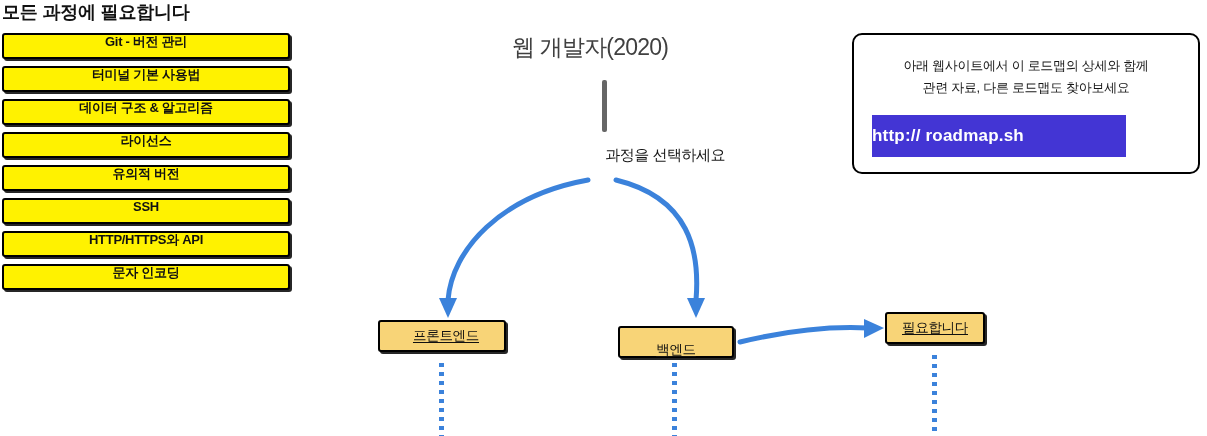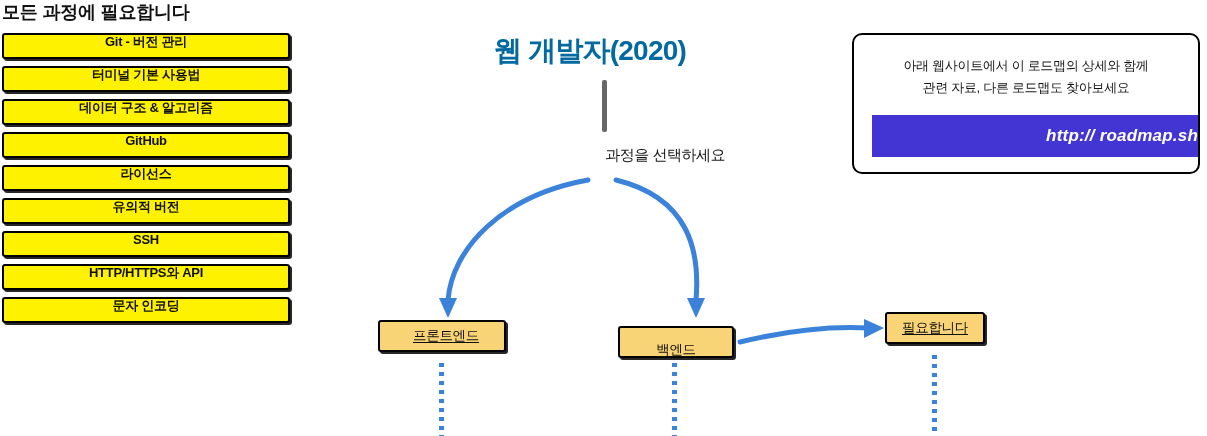--- a/index.html
+++ b/index.html
@@ -32,21 +32,21 @@
   }
   .sidebar-item-label {
     font-size:13px; font-weight:bold; color:#111111;
     letter-spacing:-0.3px; white-space:nowrap; line-height:1;
   }
 
   
   #page-title {
     position:absolute; left:440px; top:32px; width:300px;
     text-align:center;
-    font-size:28px; font-weight:bold; color:#0369a1;
+    font-size:23px; font-weight:normal; color:#404040;
     letter-spacing:-0.8px; white-space:nowrap;
   }
   #title-connector {
     position:absolute; left:602px; top:80px;
     width:5px; height:52px;
     background:#666666; border-radius:2px;
   }
   #choose-label {
     position:absolute; left:485px; top:146px; width:240px;
     text-align:right;
@@ -102,46 +102,43 @@
   .info-line {
     text-align:center;
     font-size:13px; color:#161616;
     letter-spacing:-0.3px; white-space:nowrap;
     line-height:1.55;
   }
   #info-line-1 { position:absolute; left:0; top:21px; width:100%; }
   #info-line-2 { position:absolute; left:0; top:43px; width:100%; }
   #info-url-button {
     position:absolute; left:18px; top:80px;
-    width:326px; height:42px;
+    width:254px; height:42px;
     background:#4335D4;
-    display:flex; align-items:center; justify-content:flex-end;font-style:italic;
+    display:flex; align-items:center; justify-content:flex-start;
   }
   #info-url-label {
     font-size:17px; font-weight:bold; color:#ffffff;
     letter-spacing:0.2px; white-space:nowrap;
   }
 </style>
 </head>
 <body>
 
 <div id="sidebar-header">모든 과정에 필요합니다</div>
 
 <div id="sidebar-list">
   <div class="sidebar-item">
     <span class="sidebar-item-label">Git - 버전 관리</span>
   </div>
   <div class="sidebar-item">
     <span class="sidebar-item-label">터미널 기본 사용법</span>
   </div>
   <div class="sidebar-item">
     <span class="sidebar-item-label">데이터 구조 &amp; 알고리즘</span>
-  </div>
-  <div class="sidebar-item">
-    <span class="sidebar-item-label">GitHub</span>
   </div>
   <div class="sidebar-item">
     <span class="sidebar-item-label">라이선스</span>
   </div>
   <div class="sidebar-item">
     <span class="sidebar-item-label">유의적 버전</span>
   </div>
   <div class="sidebar-item">
     <span class="sidebar-item-label">SSH</span>
   </div>

